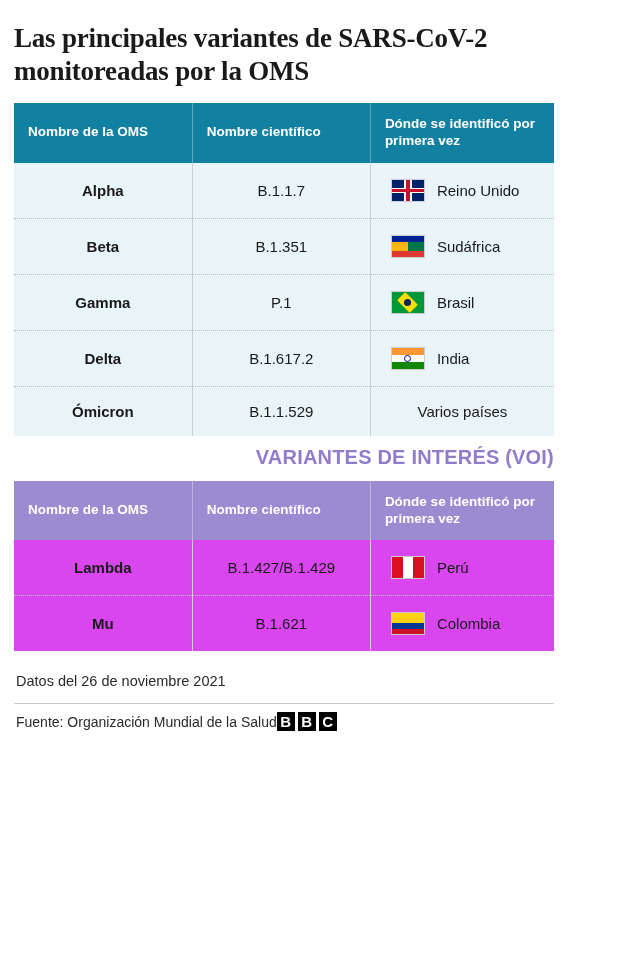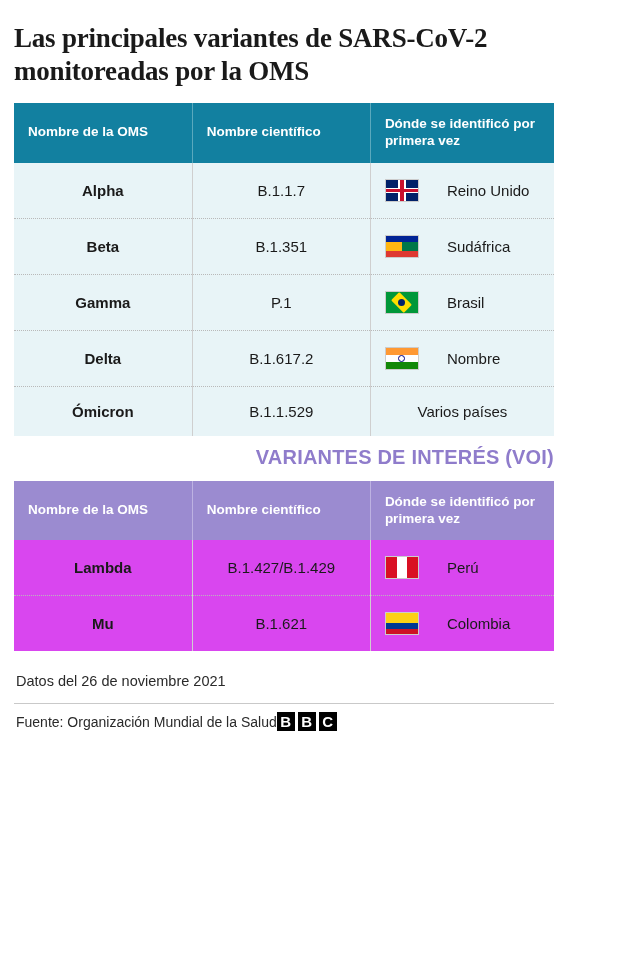--- a/index.html
+++ b/index.html
@@ -53,21 +53,21 @@
     font-weight: 700;
     line-height: 1.25;
     padding: 13px 14px;
     vertical-align: middle;
   }
   .voc thead th { background: #1280a0; }
   .voi thead th { background: #9b8bd0; }
 
   table.vtable td {
     font-size: 15px;
-    padding: 16px 8px;
+    padding: 16px 14px;
     vertical-align: middle;
     border-bottom: 1px dotted #b9b9b9;
   }
   .voc tbody tr td { background: #e8f4f7; }
   .voi tbody tr td { background: #d946ef; }
   .voc tbody tr:last-child td,
   .voi tbody tr:last-child td { border-bottom: none; }
 
   .col-name { width: 33%; }
   .col-sci  { width: 33%; }
@@ -88,21 +88,21 @@
     text-align: left;
   }
   .voc thead th.th-name,
   .voc thead th.th-sci { border-right: 1px solid #5aa9bd; }
   .voi thead th.th-name,
   .voi thead th.th-sci { border-right: 1px solid #bdb2e2; }
 
   .where-inner {
     display: flex;
     align-items: center;
-    gap: 28px;
+    gap: 12px;
     padding-left: 6px;
   }
   .where-inner.no-flag { justify-content: center; padding-left: 0; }
   .where-label { font-size: 15px; color: #1a1a1a; }
 
   .flag {
     width: 34px;
     height: 23px;
     flex: 0 0 34px;
     border: 1px solid #cccccc;
@@ -277,21 +277,21 @@
             <span class="where-label">Brasil</span>
           </div>
         </td>
       </tr>
       <tr>
         <td class="cell-name">Delta</td>
         <td class="cell-sci">B.1.617.2</td>
         <td class="cell-where">
           <div class="where-inner">
             <span class="flag flag-in"></span>
-            <span class="where-label">Nombre</span>
+            <span class="where-label">India</span>
           </div>
         </td>
       </tr>
       <tr>
         <td class="cell-name">Ómicron</td>
         <td class="cell-sci">B.1.1.529</td>
         <td class="cell-where">
           <div class="where-inner no-flag">
             <span class="where-label">Varios países</span>
           </div>

